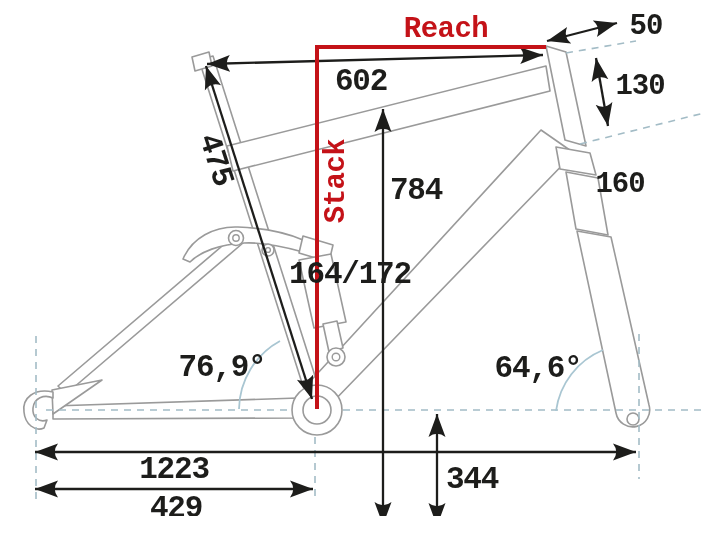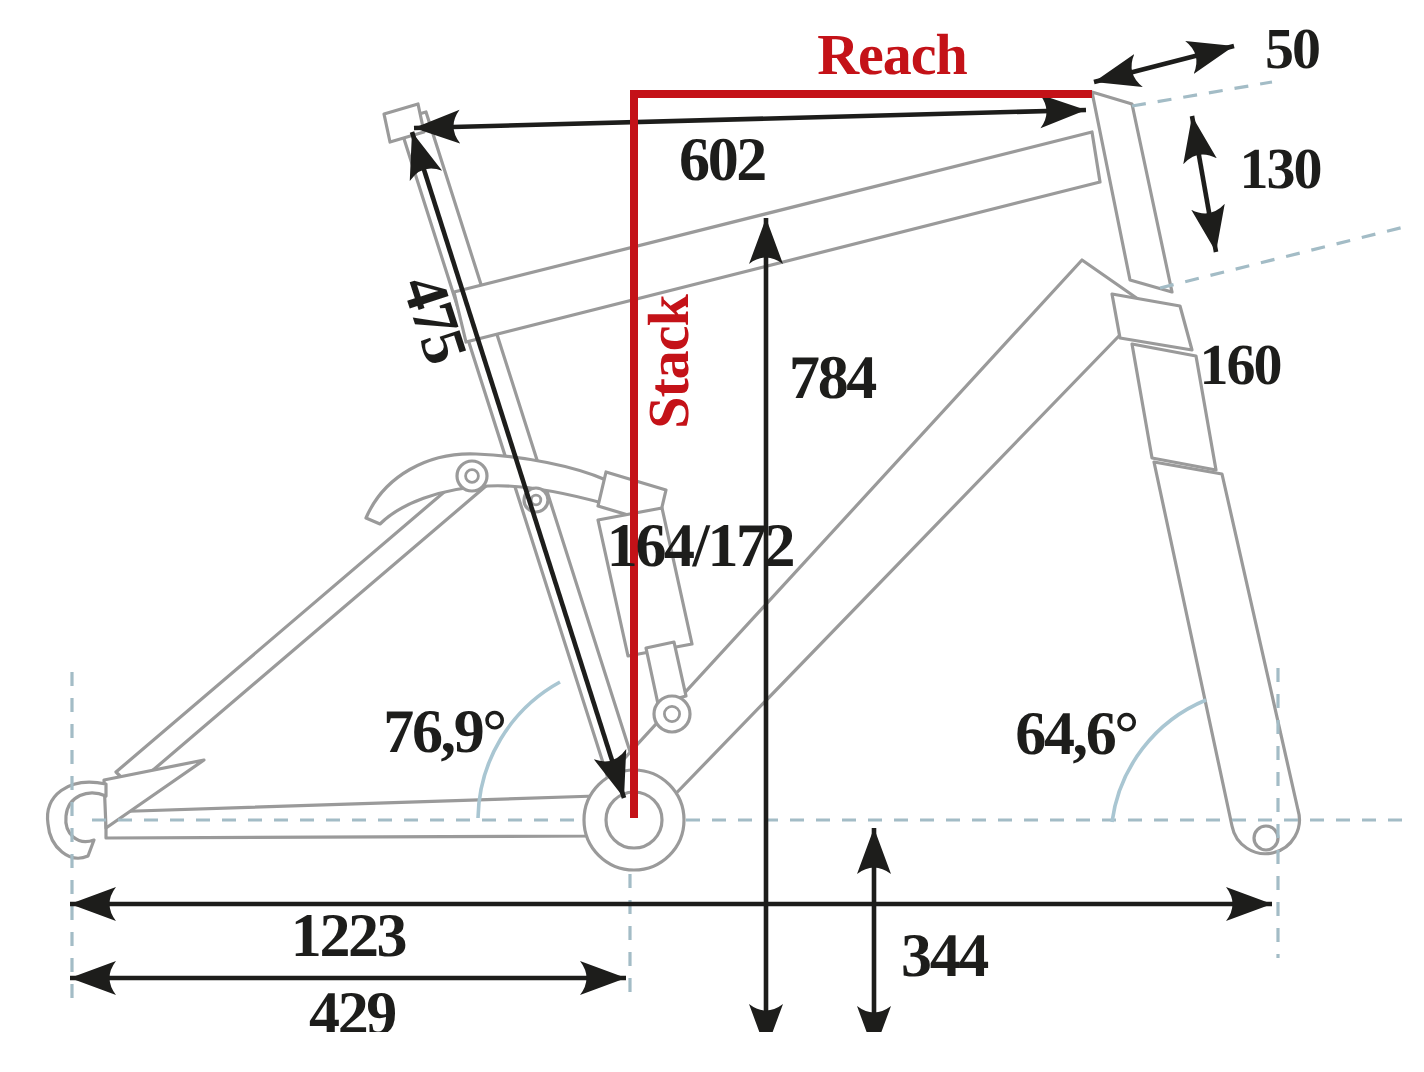--- a/index.html
+++ b/index.html
@@ -1,17 +1,17 @@
 <!DOCTYPE html>
 <html><head>
 <meta charset="utf-8">
 <style>
   html,body{margin:0;padding:0;background:#ffffff;}
   #canvas{position:relative;width:712px;height:516px;background:#ffffff;overflow:hidden;
-          font-family:Liberation Serif, serif;}
+          font-family:Liberation Mono, monospace;}
   svg{display:block;}
   .frame{fill:#ffffff;stroke:#9a9a9a;stroke-width:1.6;stroke-linejoin:round;}
   .frame-thin{fill:none;stroke:#9a9a9a;stroke-width:1.4;}
   .dim{stroke:#1d1d1b;stroke-width:2.3;fill:none;}
   .guide{stroke:#a3bcc6;stroke-width:1.6;stroke-dasharray:7 6;fill:none;}
   .arc{stroke:#a9c6d2;stroke-width:1.8;fill:none;}
   .red-line{stroke:#c41218;stroke-width:4;fill:none;}
   .dim-label{font-weight:700;font-size:31px;fill:#1d1d1b;letter-spacing:-1.2px;
              text-anchor:middle;}
   .dim-label-sm{font-weight:700;font-size:29px;fill:#1d1d1b;letter-spacing:-1px;

